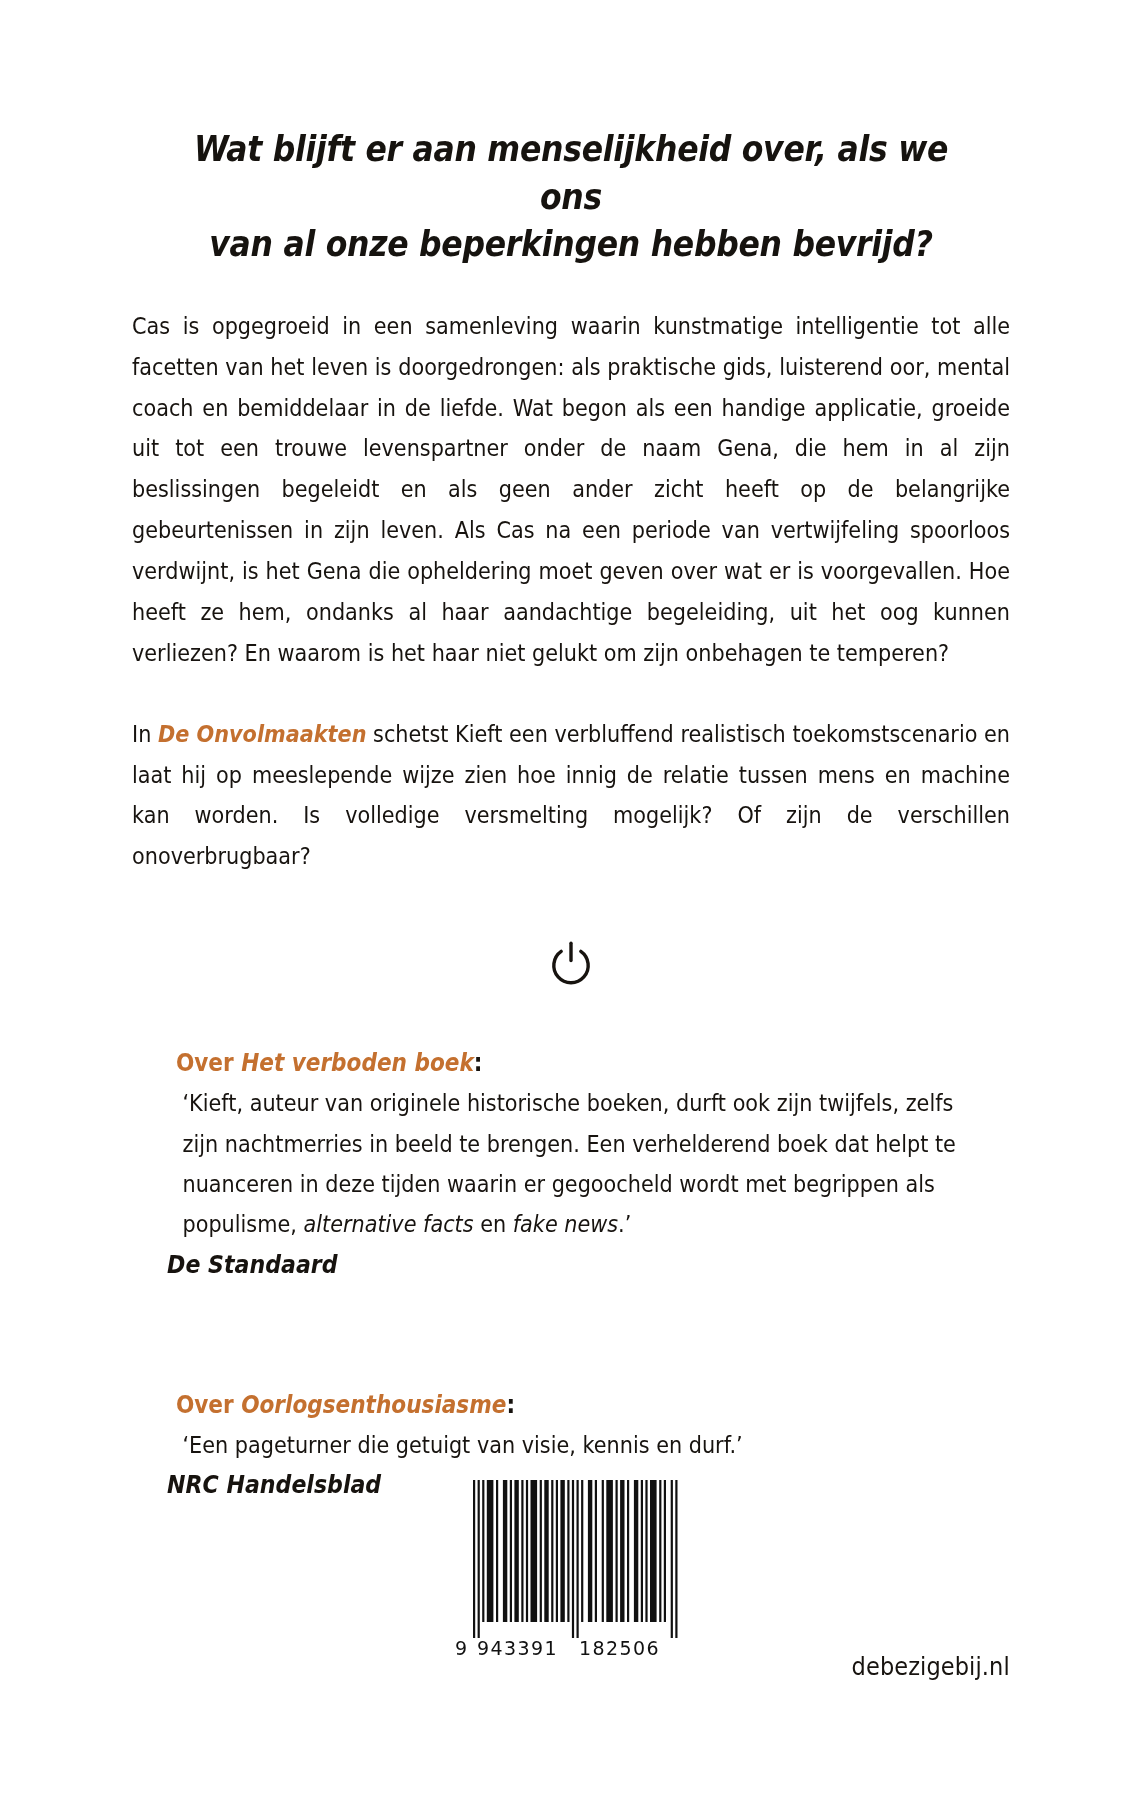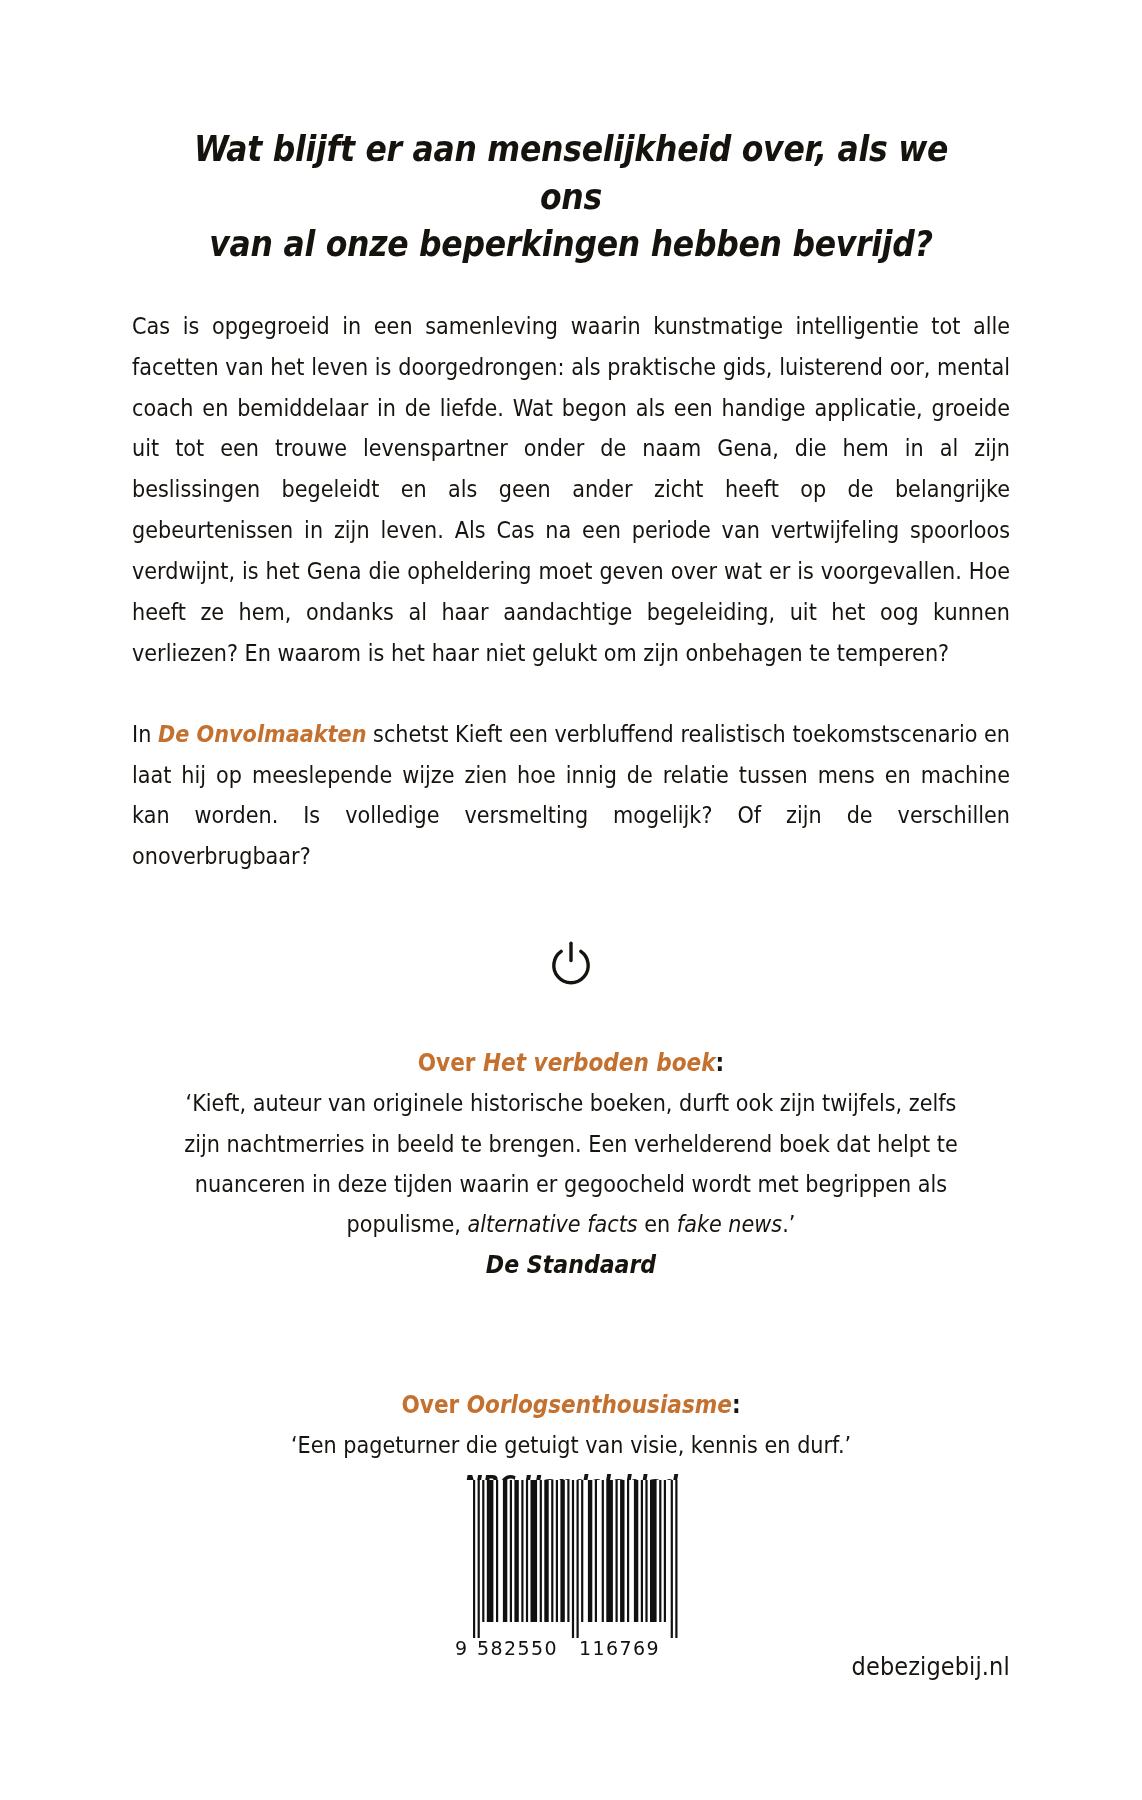--- a/index.html
+++ b/index.html
@@ -78,21 +78,21 @@
     justify-content: center;
     align-items: center;
     height: 56px;
   }
   .power-icon {
     display: block;
   }
 
   
   .praise {
-    text-align: center;
+    text-align: left;
   }
   .praise.first { margin-top: 50px; }
   .praise.second { margin-top: 104px; }
 
   .praise-heading {
     margin: 0 0 2px 0;
     font-family: "DejaVu Sans", sans-serif;
     font-size: 24px;
     font-weight: 700;
     color: #17130f;
@@ -263,21 +263,21 @@
             <rect x="195.0" y="0" width="6.6" height="142"></rect>
             <rect x="204.2" y="0" width="2.2" height="142"></rect>
             <rect x="208.8" y="0" width="2.2" height="142"></rect>
 
             <rect x="215.7" y="0" width="2.2" height="158"></rect>
             <rect x="220.3" y="0" width="2.2" height="158"></rect>
           </g>
         </svg>
         <div class="barcode-digits">
           <span class="bc-d bc-left">9</span>
-          <span class="bc-d bc-mid">582550</span>
-          <span class="bc-d bc-right">116769</span>
+          <span class="bc-d bc-mid">943391</span>
+          <span class="bc-d bc-right">182506</span>
         </div>
       </div>
       <div class="publisher">debezigebij.nl</div>
     </div>
 
   </div>
 </div>
 
 </body></html>

